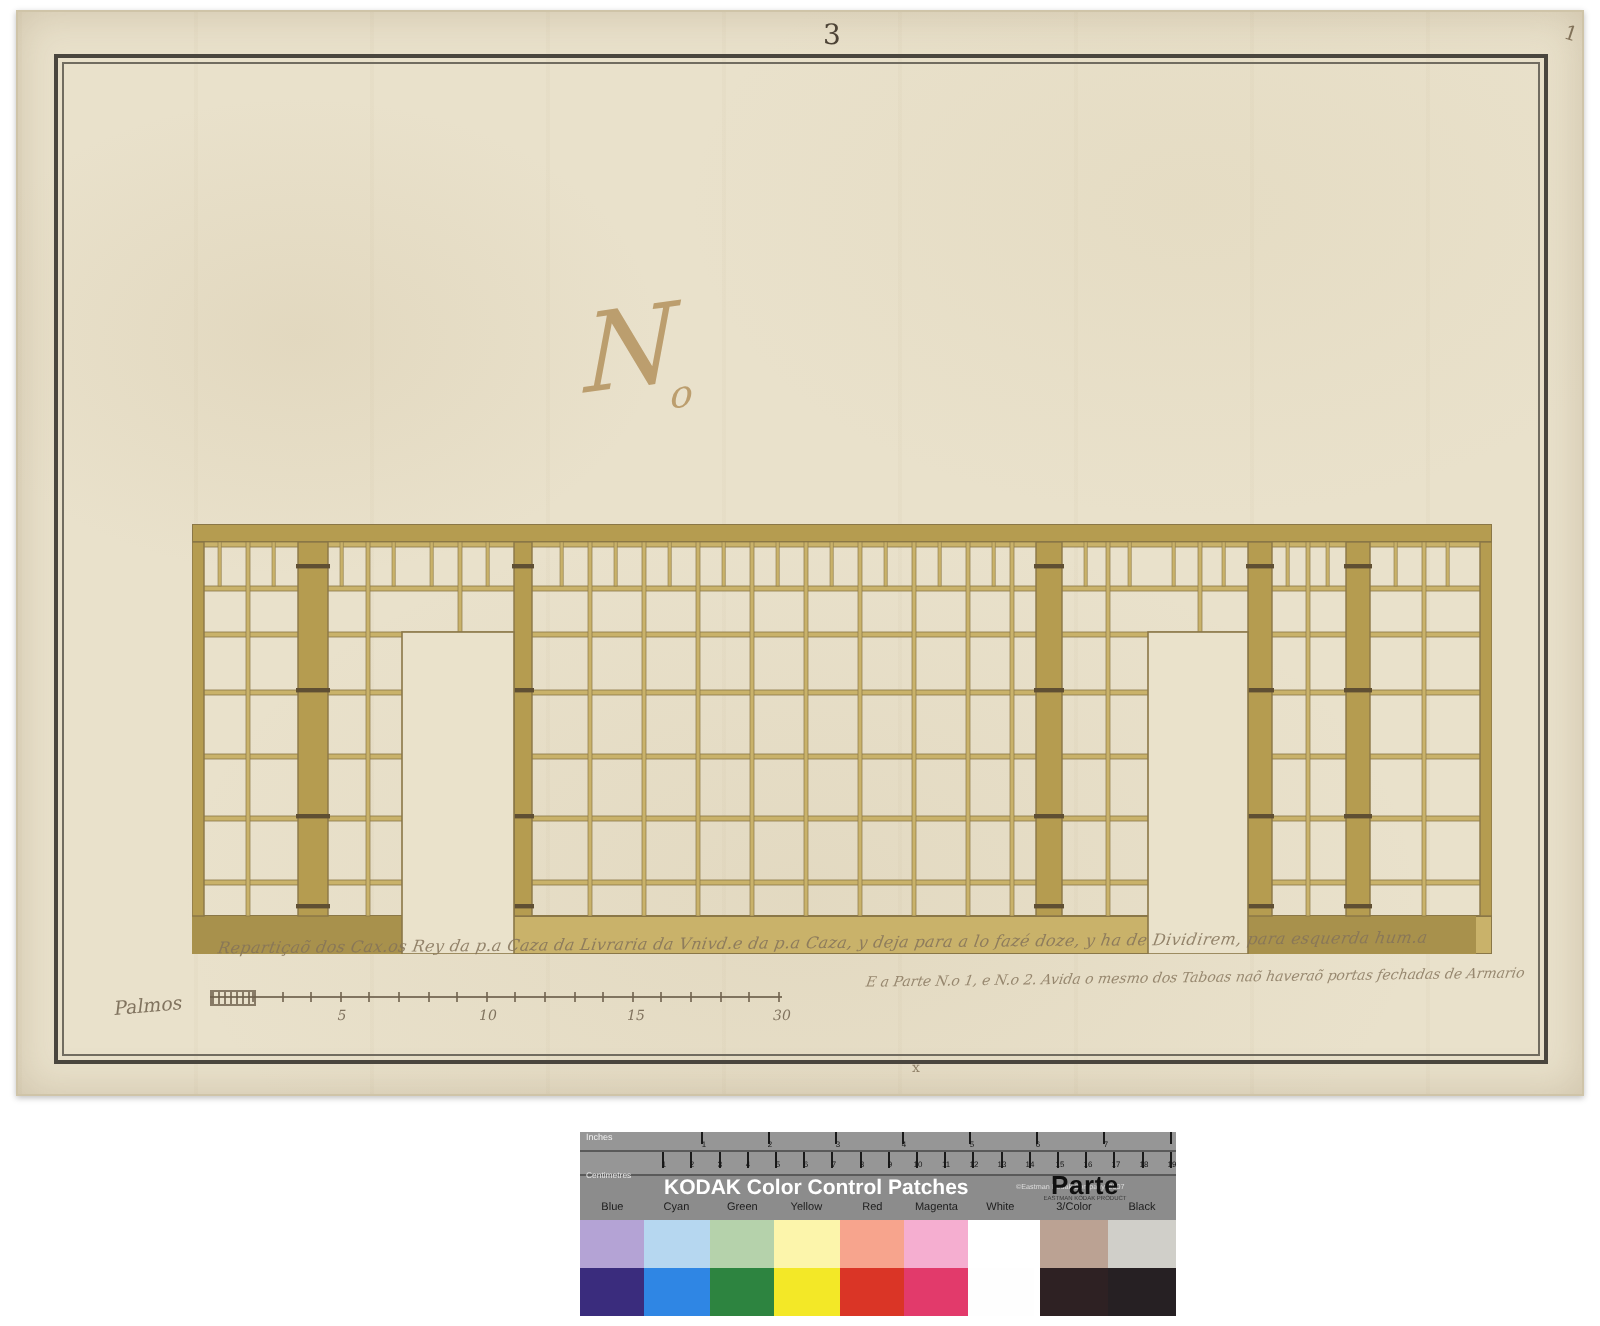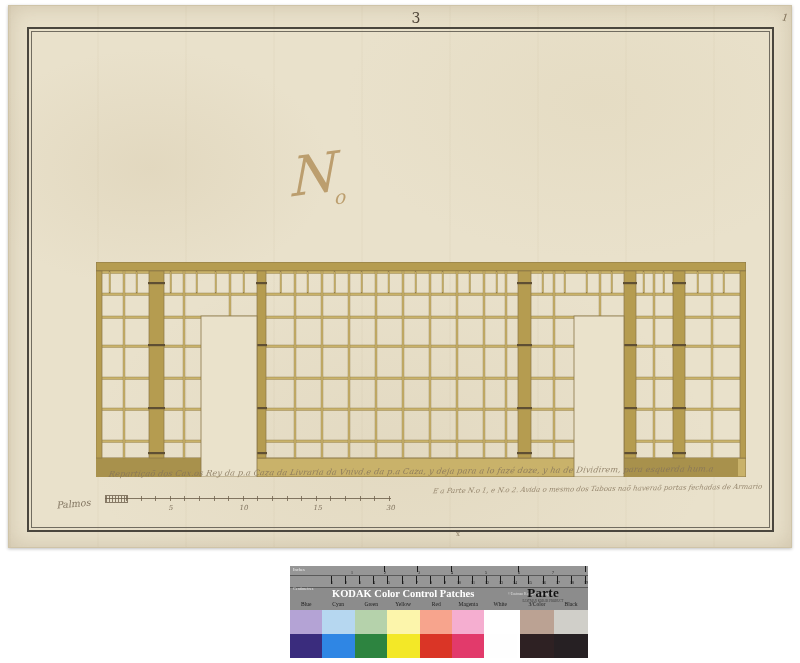--- a/index.html
+++ b/index.html
@@ -38,21 +38,21 @@
     transform:rotate(-5deg) skewX(-12deg);color:#6f614d;opacity:.85;}
   .s-line{position:absolute;height:1px;background:#6f614d;opacity:.85;}
   .s-hatch{position:absolute;height:6px;border:1px solid #6f614d;
     background:repeating-linear-gradient(90deg,#6f614d 0 1px, transparent 1px 3px);opacity:.8;}
   .s-tick{position:absolute;width:1px;height:5px;background:#6f614d;opacity:.8;}
   .s-num{position:absolute;font-size:7px;font-style:italic;color:#6f614d;
     transform:translateX(-50%);opacity:.85;}
   #bottom-mark{position:absolute;left:447px;top:524px;font-size:7px;color:#6b5a41;opacity:.7;}
   
   #kodak{position:absolute;left:290px;top:566px;width:298px;height:88px;
-    font-family:Liberation Serif, serif;}
+    font-family:Liberation Sans, sans-serif;}
   #k-header{position:absolute;left:0;top:0;width:298px;height:44px;background:#8c8c8c;}
   .k-ruler{position:relative;width:100%;overflow:hidden;background:#969696;
     border-bottom:1px solid #5a5a5a;box-sizing:border-box;}
   #k-ruler-in{height:10px;}
   #k-ruler-cm{height:12px;}
   .k-ticks{position:absolute;top:0;bottom:3px;right:0;}
   .k-ruler-label{position:absolute;left:3px;top:1px;font-size:6px;color:#f2f2f2;
     transform:scale(.75);transform-origin:left top;}
   .k-rnum{position:absolute;top:4px;font-size:6px;color:#151515;
     transform:translateX(-50%) scale(.66);}

